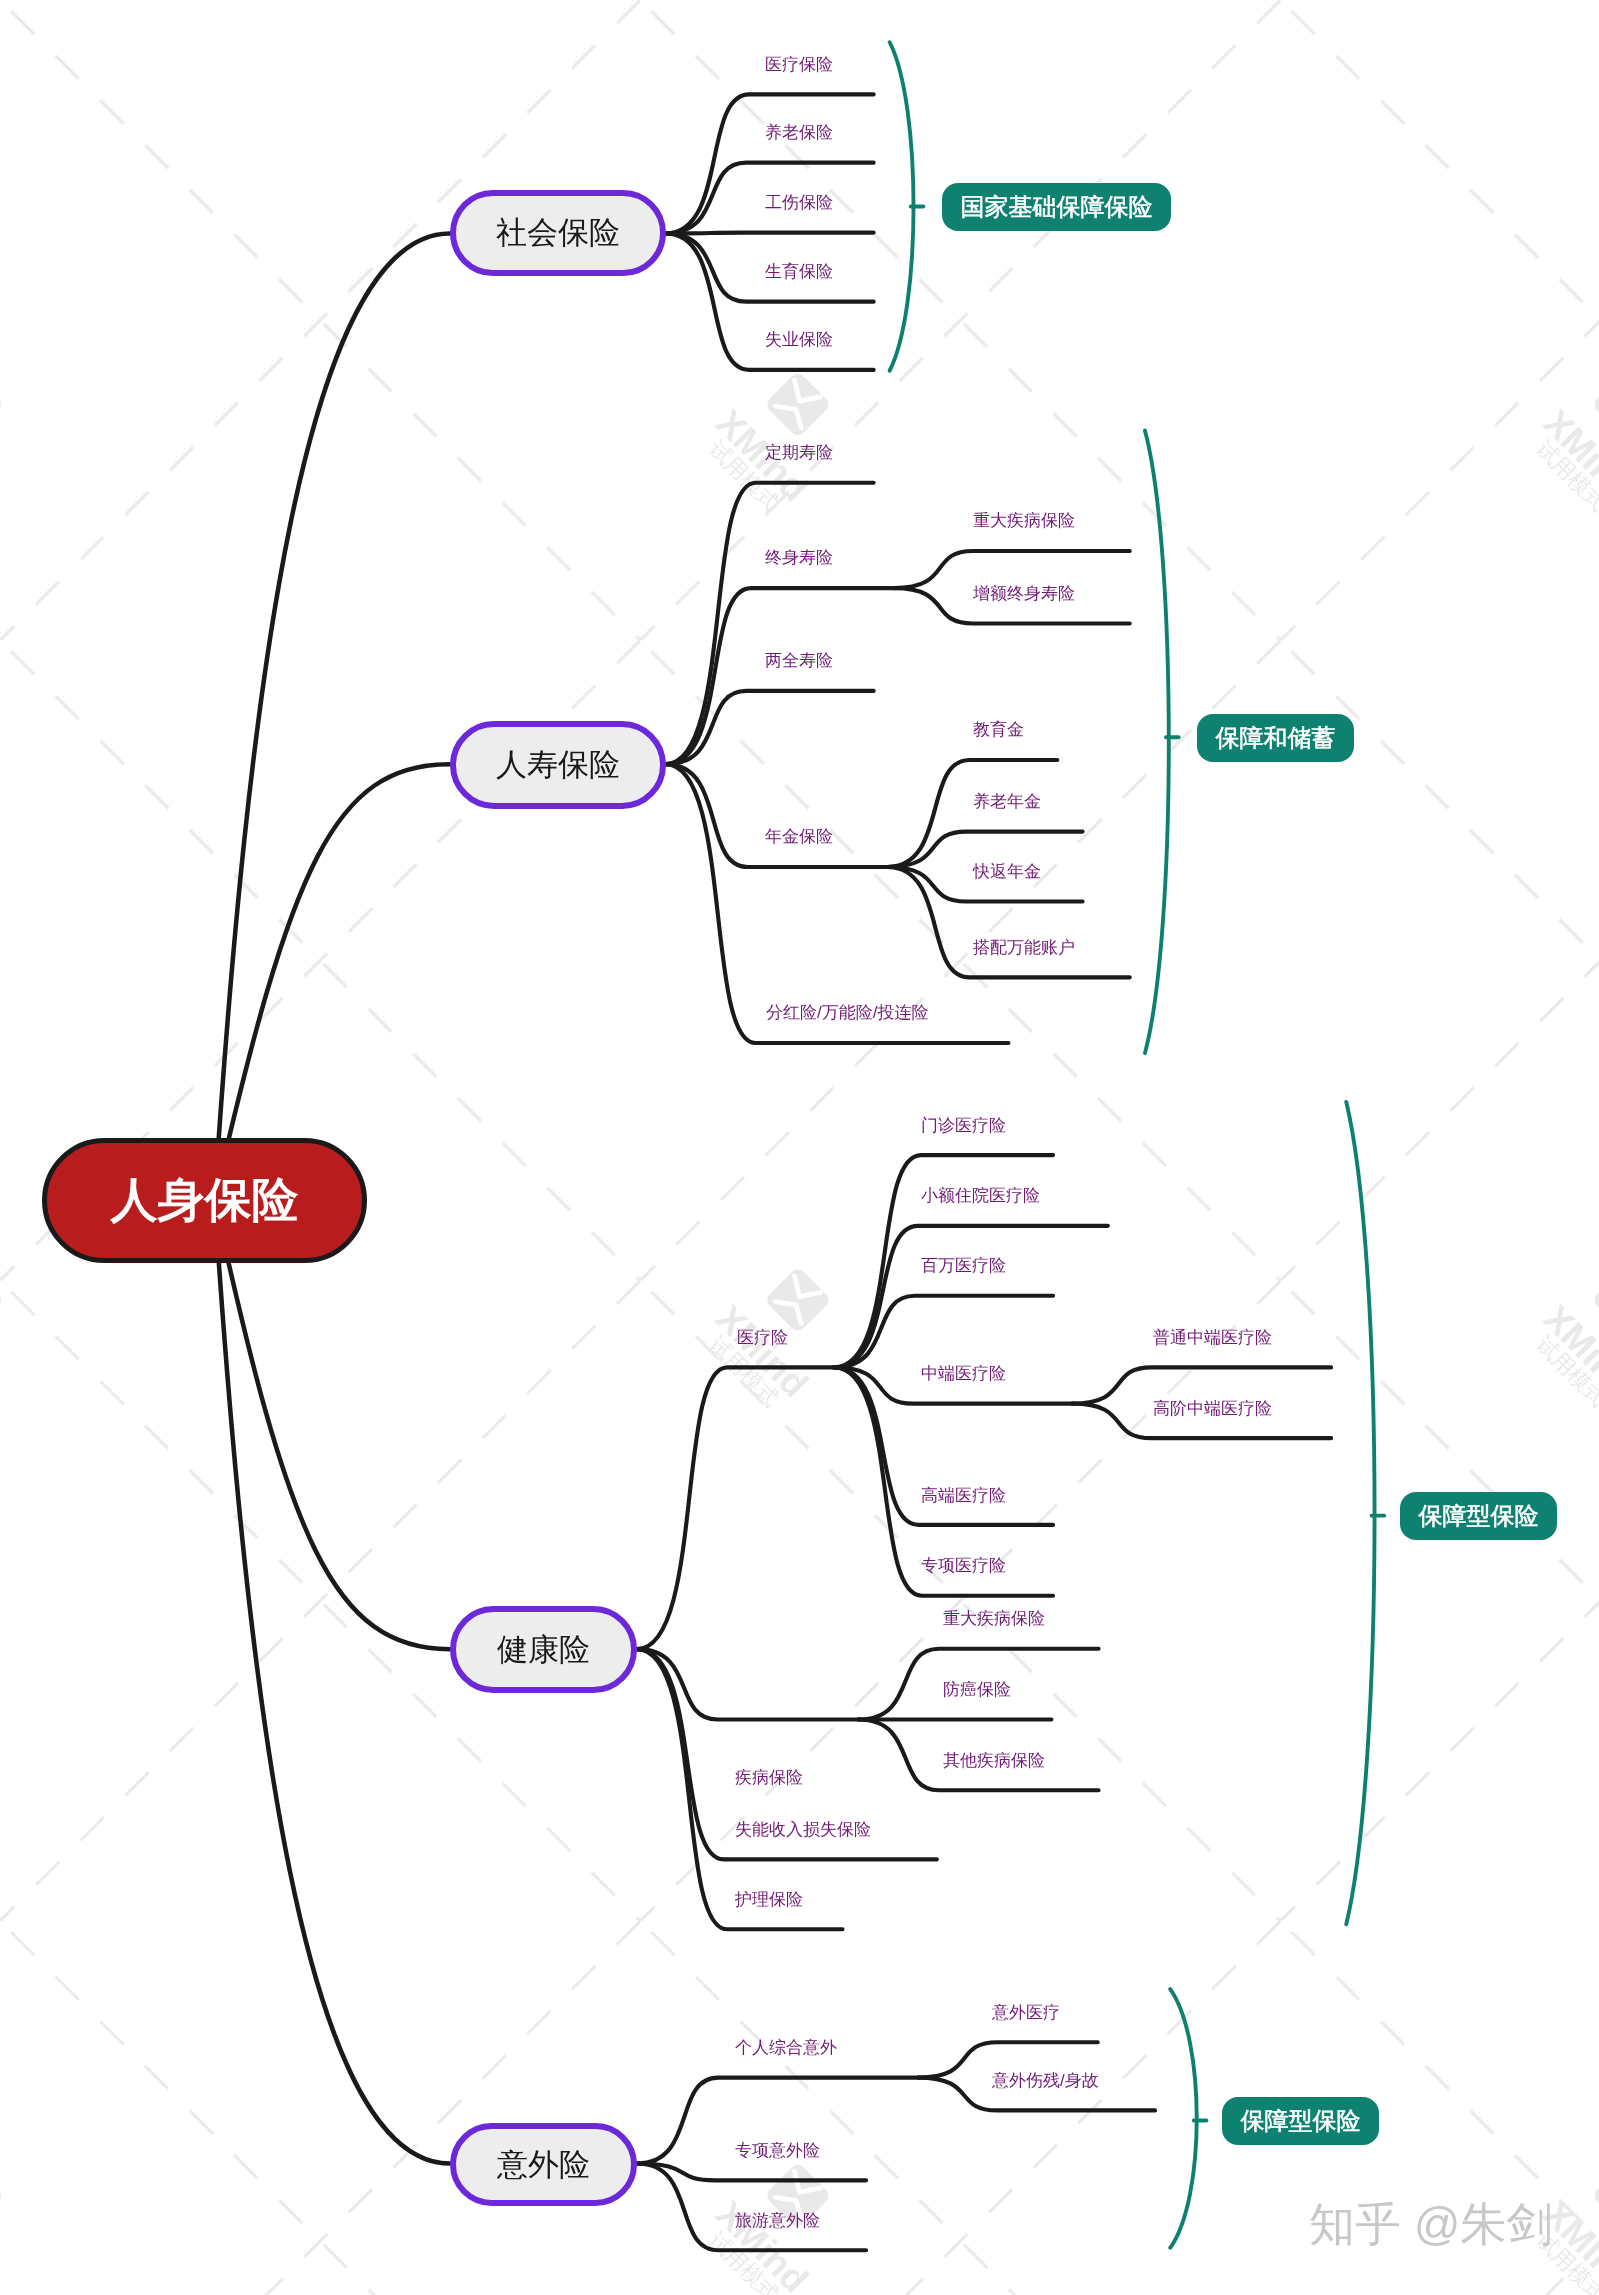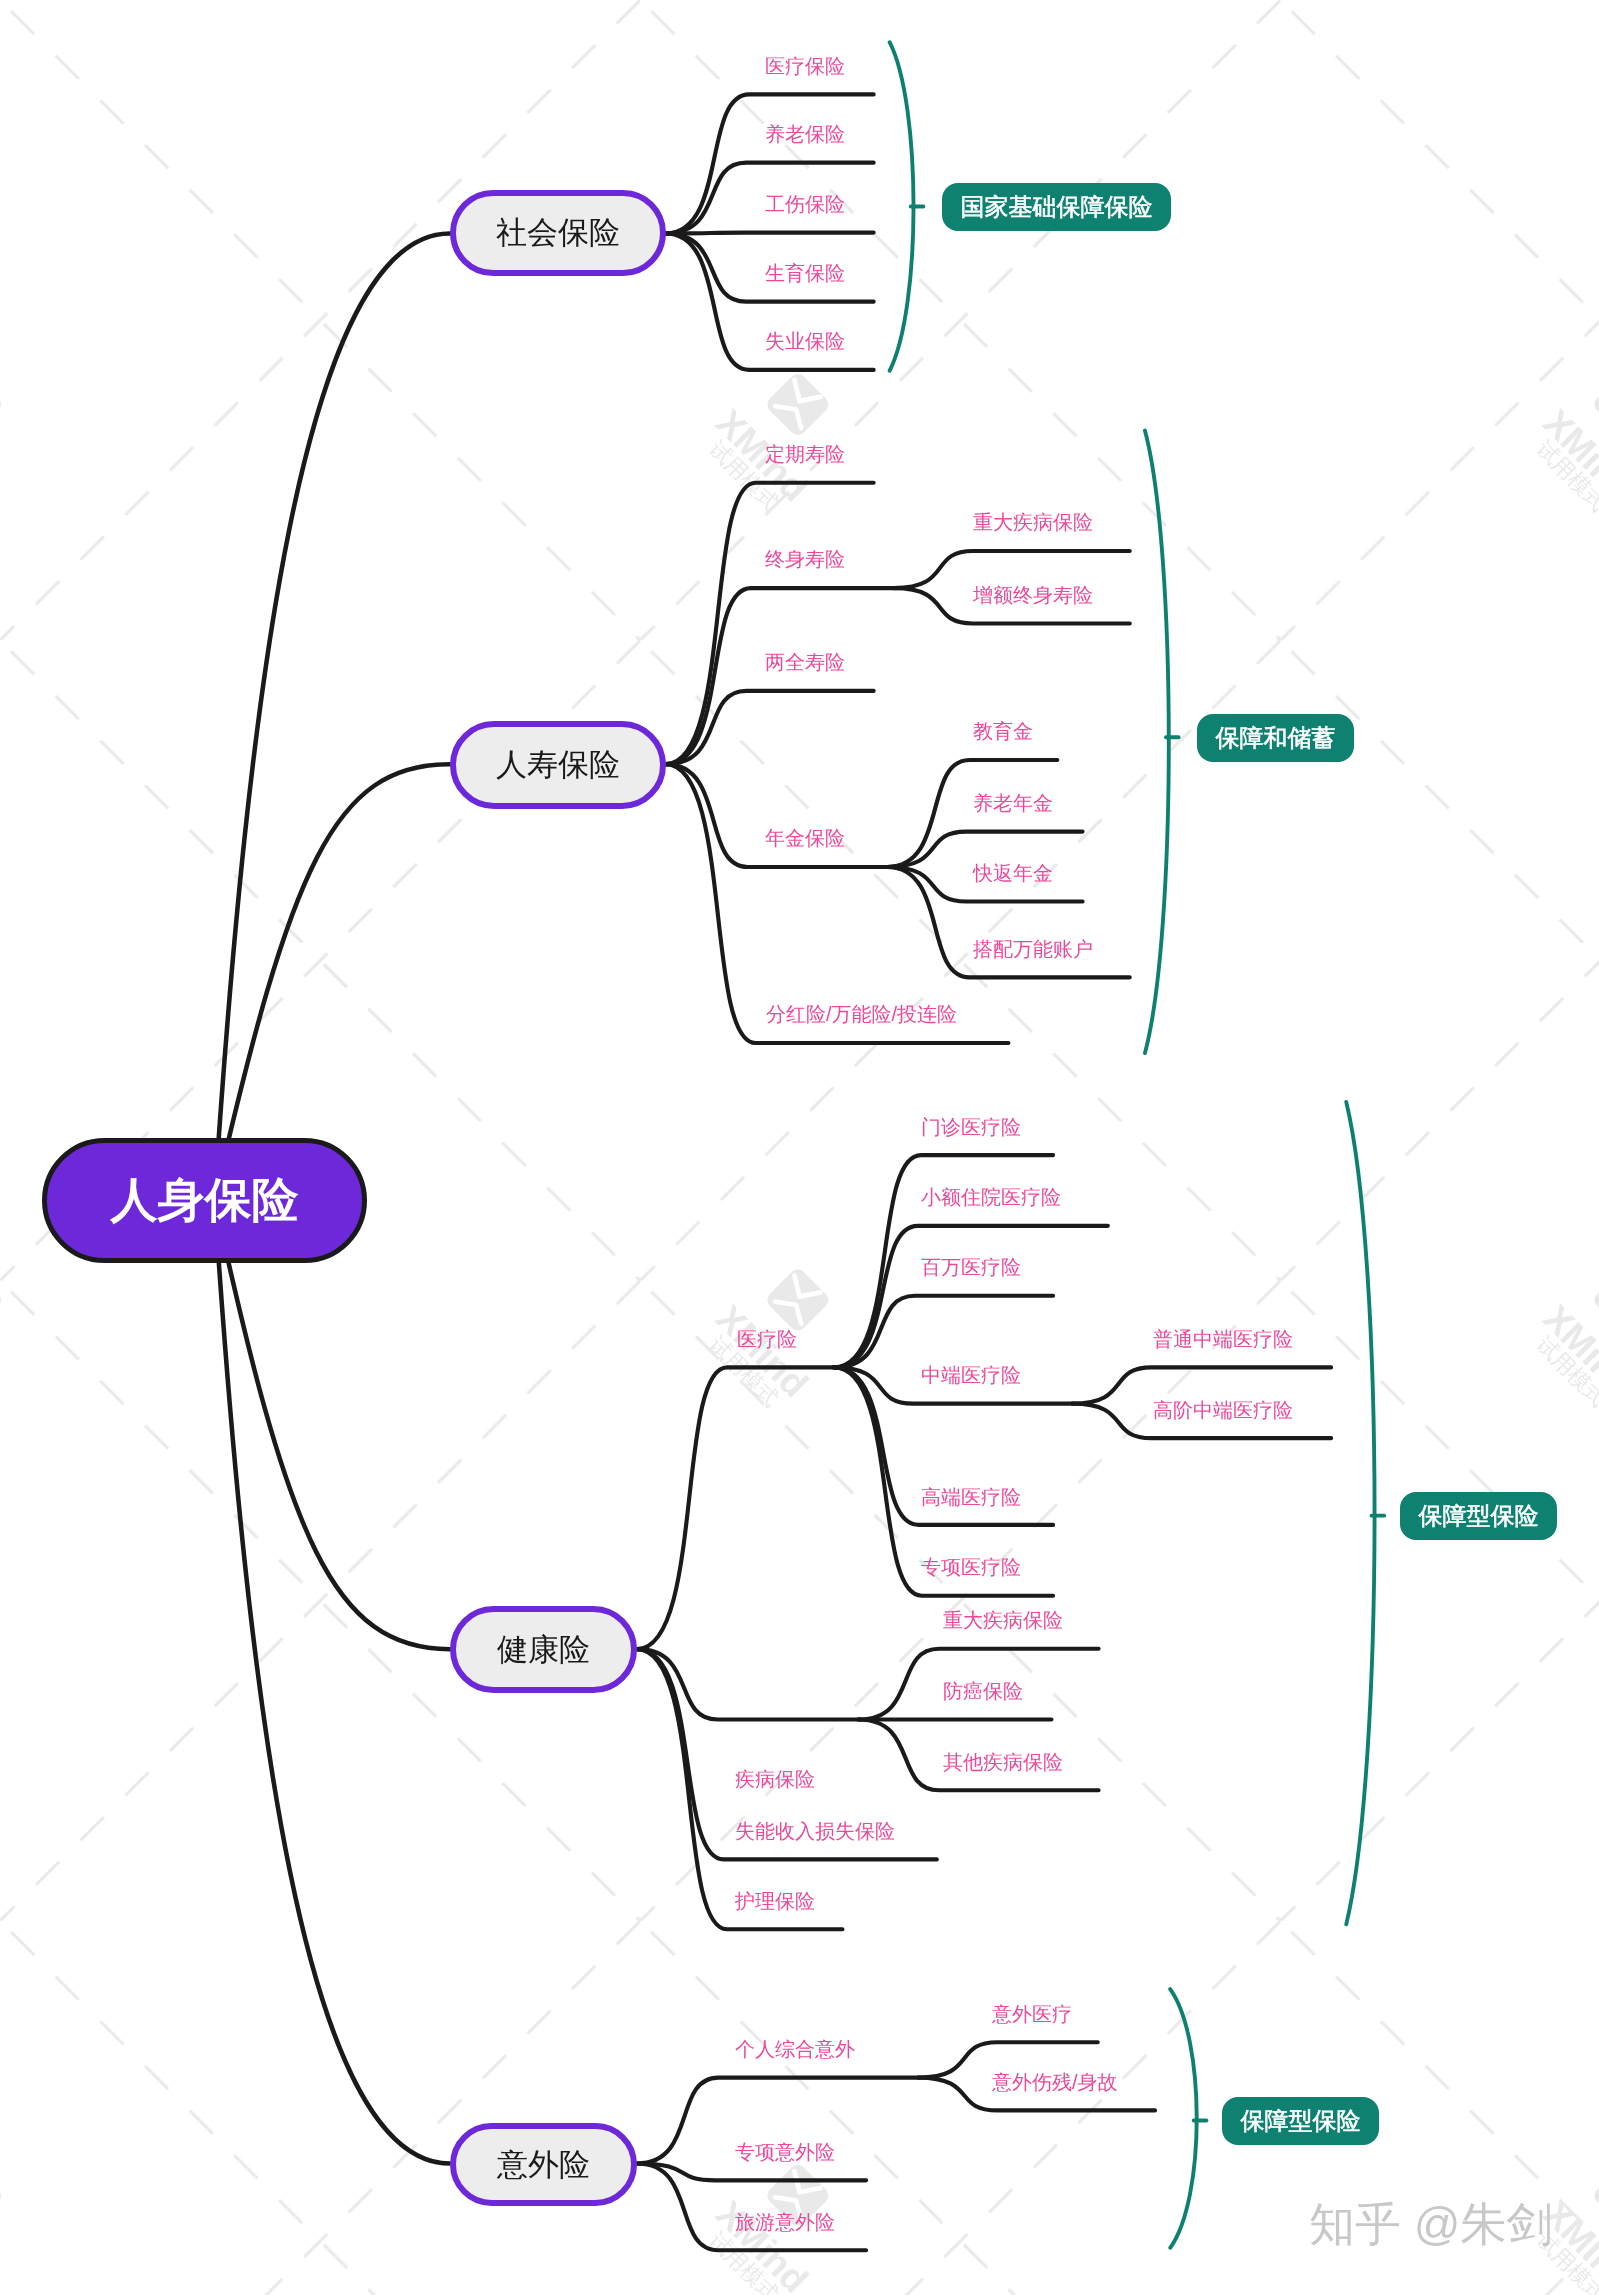--- a/index.html
+++ b/index.html
@@ -6,21 +6,21 @@
   body{width:1599px;height:2295px;overflow:hidden;
        font-family:"Liberation Sans","DejaVu Sans",sans-serif;}
   #stage{position:relative;width:1599px;height:2295px;background:#fff;}
   svg.layer{position:absolute;left:0;top:0;width:1599px;height:2295px;}
   .node{position:absolute;box-sizing:border-box;display:flex;
         align-items:center;justify-content:center;white-space:nowrap;}
   .node.root{border:5.9px solid #1a1a1a;border-radius:67px;color:#fff;
              font-size:47px;font-weight:bold;}
   .node.branch{border:6px solid #6d28d9;border-radius:51px;color:#1a1a1a;
                font-size:31px;}
-  .itemlabel{position:absolute;white-space:nowrap;color:#ec4899;font-size:20px;
+  .itemlabel{position:absolute;white-space:nowrap;color:#701a75;font-size:17px;
              line-height:1;}
   .sumlabel{position:absolute;box-sizing:border-box;display:flex;
             align-items:center;justify-content:center;white-space:nowrap;
             border-radius:16px;color:#fff;font-size:24px;padding:0 18.5px;
             height:48px;-webkit-text-stroke:0.6px #fff;}
   #credit{position:absolute;left:1309px;top:2201px;color:#c8c8c8;
           font-size:46px;line-height:1;}
 </style>
 </head>
 <body>
@@ -260,21 +260,21 @@
       <path d="M1056 50 C1093.8 124.1,1093.8 365.9,1056 440" stroke="#0e8070" stroke-width="4.6" fill="none" stroke-linecap="round" stroke-linejoin="round"></path>
       <path d="M1081 245 L1096 245" stroke="#0e8070" stroke-width="4.6" fill="none" stroke-linecap="round" stroke-linejoin="round"></path>
       <path d="M1359 511 C1396.8 651.41,1396.8 1109.59,1359 1250" stroke="#0e8070" stroke-width="4.6" fill="none" stroke-linecap="round" stroke-linejoin="round"></path>
       <path d="M1384 875 L1399 875" stroke="#0e8070" stroke-width="4.6" fill="none" stroke-linecap="round" stroke-linejoin="round"></path>
       <path d="M1598 1308 C1642.8 1493.44,1642.8 2098.56,1598 2284" stroke="#0e8070" stroke-width="4.6" fill="none" stroke-linecap="round" stroke-linejoin="round"></path>
       <path d="M1628 1799 L1643 1799" stroke="#0e8070" stroke-width="4.6" fill="none" stroke-linecap="round" stroke-linejoin="round"></path>
       <path d="M1389 2361 C1431 2419.33,1431 2609.67,1389 2668" stroke="#0e8070" stroke-width="4.6" fill="none" stroke-linecap="round" stroke-linejoin="round"></path>
       <path d="M1417 2517 L1432 2517" stroke="#0e8070" stroke-width="4.6" fill="none" stroke-linecap="round" stroke-linejoin="round"></path>
     </svg>
 
-  <div class="node root" id="n-root" style="left:42px;top:1138px;width:325px;height:125px;background:#6d28d9;">人身保险</div>
+  <div class="node root" id="n-root" style="left:42px;top:1138px;width:325px;height:125px;background:#b91c1c;">人身保险</div>
 
   <div class="node branch" id="n-b0" style="left:450px;top:190px;width:216px;height:86px;background:#ededed;">社会保险</div>
   <div class="node branch" id="n-b1" style="left:450px;top:721px;width:216px;height:88px;background:#ededed;">人寿保险</div>
   <div class="node branch" id="n-b2" style="left:450px;top:1606px;width:187px;height:87px;background:#ededed;">健康险</div>
   <div class="node branch" id="n-b3" style="left:450px;top:2123px;width:187px;height:83px;background:#ededed;">意外险</div>
 
   <div id="nodes">
       <div class="itemlabel" style="left:765px;top:56px;">医疗保险</div>
       <div class="itemlabel" style="left:765px;top:124px;">养老保险</div>
       <div class="itemlabel" style="left:765px;top:194px;">工伤保险</div>

